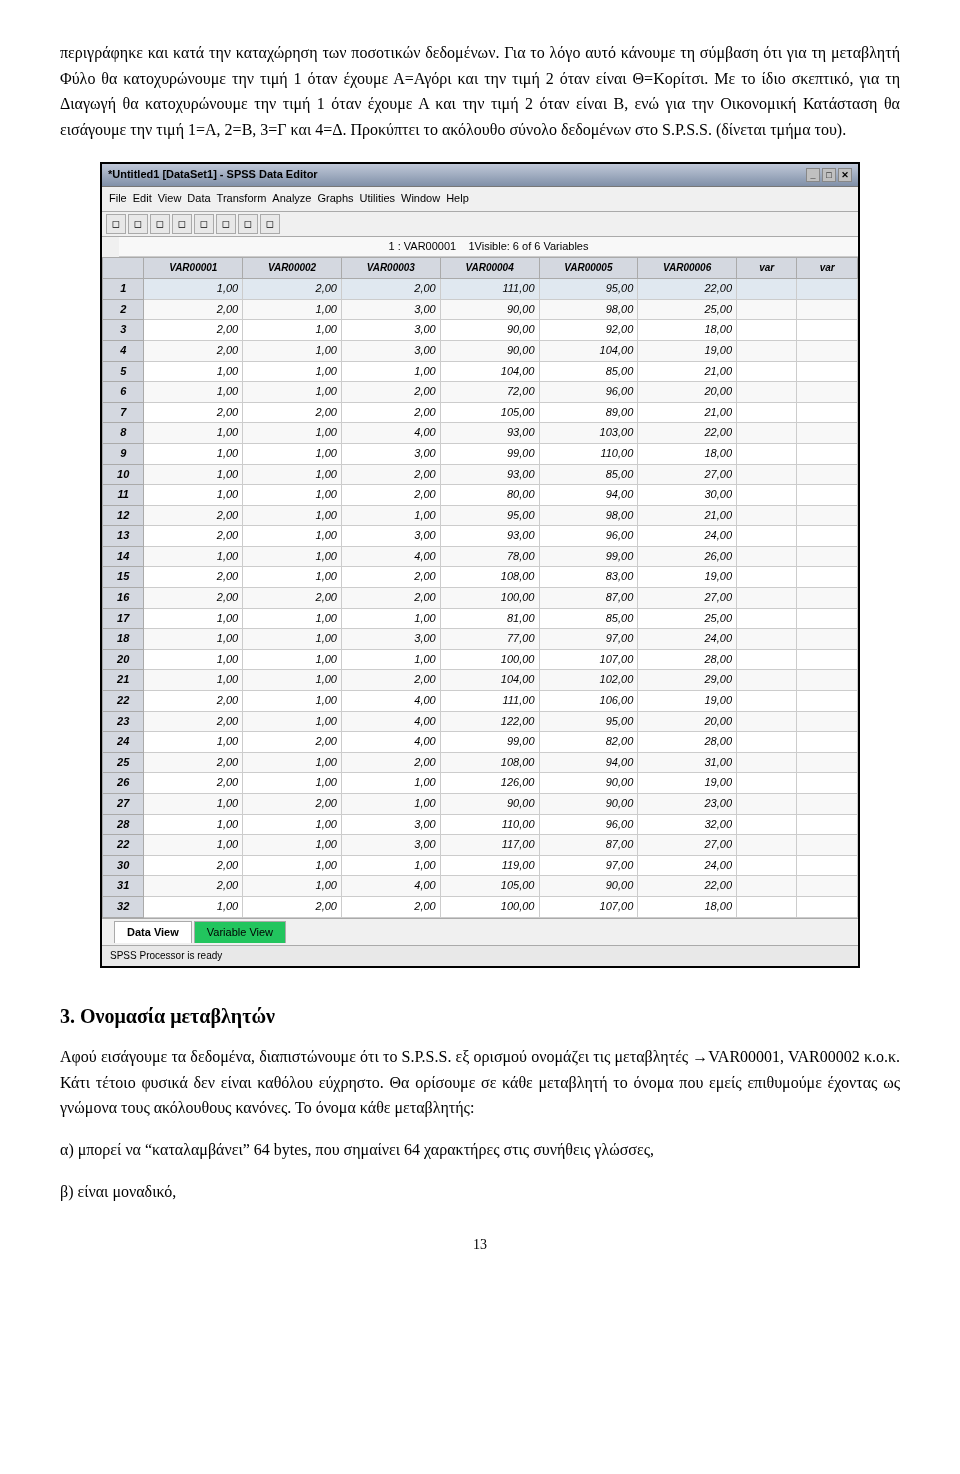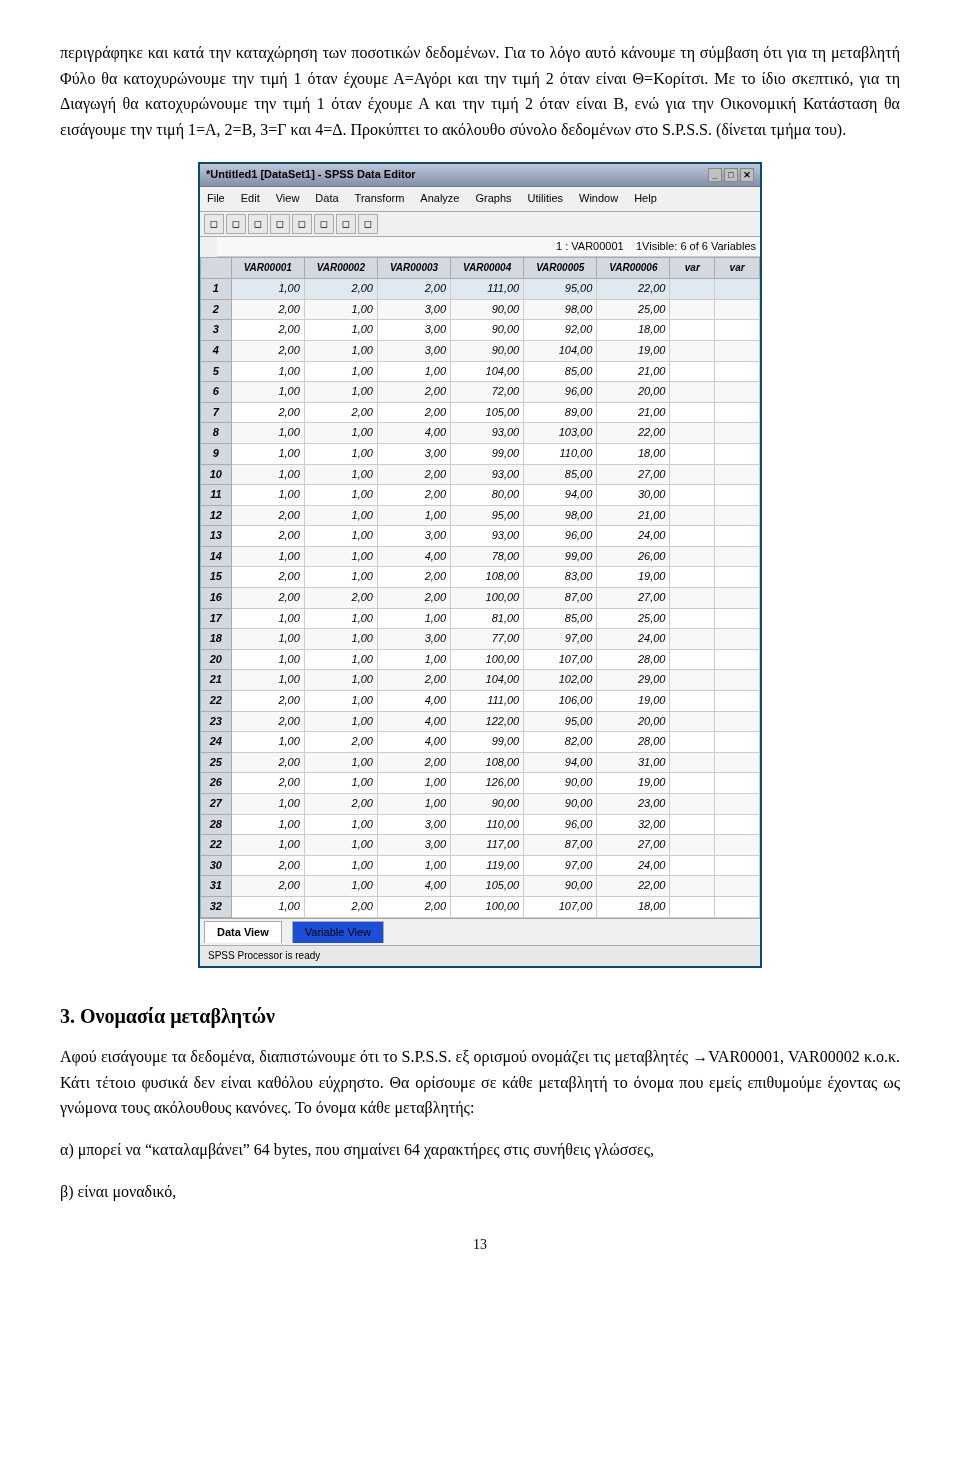--- a/index.html
+++ b/index.html
@@ -13,23 +13,23 @@
       max-width: 960px;
     }
 
     .text-block {
       margin-bottom: 16px;
       text-align: justify;
     }
 
     .spss-container {
       margin: 20px auto;
-      border: 2px solid #0c4a6e;
+      border: 2px solid #000000;
       background: #f0f0f0;
-      width: 564px;
+      width: 760px;
       font-family: Arial, sans-serif;
       font-size: 11px;
     }
 
     .spss-titlebar {
       background: linear-gradient(to bottom, #c0c8d8, #8090a8);
       color: #000;
       font-size: 11px;
       font-weight: bold;
       padding: 2px 6px;
@@ -55,21 +55,20 @@
       justify-content: center;
       cursor: pointer;
     }
 
     .spss-menubar {
       background: #f0f0f0;
       border-bottom: 1px solid #aaa;
       padding: 2px 4px;
       font-size: 11px;
       display: flex;
-      gap: 10px;
     }
 
     .spss-menubar span {
       cursor: pointer;
       padding: 1px 3px;
     }
 
     .spss-toolbar {
       background: #f0f0f0;
       border-bottom: 1px solid #aaa;
@@ -90,21 +89,21 @@
       justify-content: center;
       font-size: 10px;
     }
 
     .spss-info-bar {
       background: #f8f8f8;
       border-bottom: 1px solid #ccc;
       padding: 1px 4px;
       font-size: 11px;
       display: flex;
-      justify-content: flex-end;
+      justify-content: center;
       margin-left: 17px;
     }
 
     .spss-table-wrapper {
       overflow: hidden;
       background: #fff;
       font-style: italic;
     }
 
     .spss-table {
@@ -152,32 +151,32 @@
       background: #f8f8f8;
     }
 
     .spss-table tr.selected-row td:not(.row-num) {
       background: #e0e8f0;
     }
 
     .spss-bottom-tabs {
       background: #f0f0f0;
       border-top: 1px solid #aaa;
-      padding: 2px 4px;
+      padding: 2px 12px;
       display: flex;
       align-items: center;
-      gap: 8px;
+      gap: 0;
       font-size: 11px;
     }
 
     .spss-tab {
       padding: 2px 12px;
       border: 1px solid #aaa;
       border-bottom: none;
-      background: #1d4ed8;
+      background: #22c55e;
       margin-right: 2px;
       cursor: pointer;
       font-size: 11px;
     }
 
     .spss-tab.active {
       background: #fff;
       font-weight: bold;
     }
 

